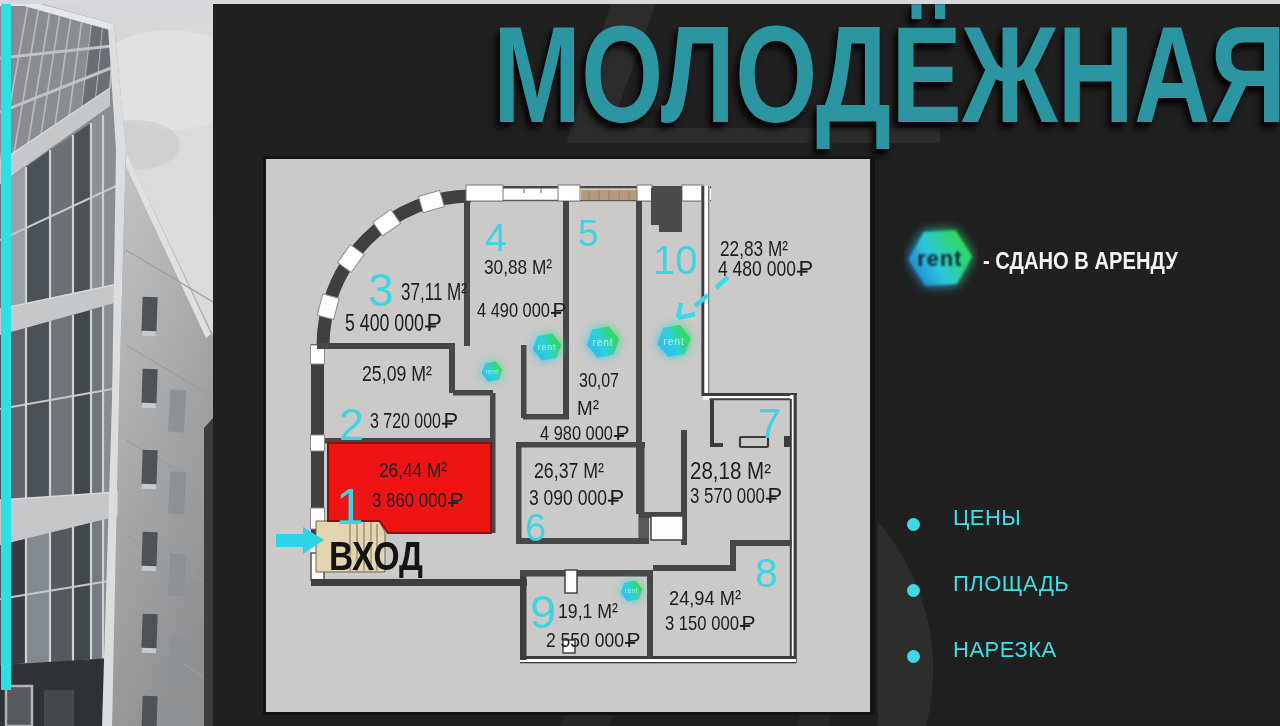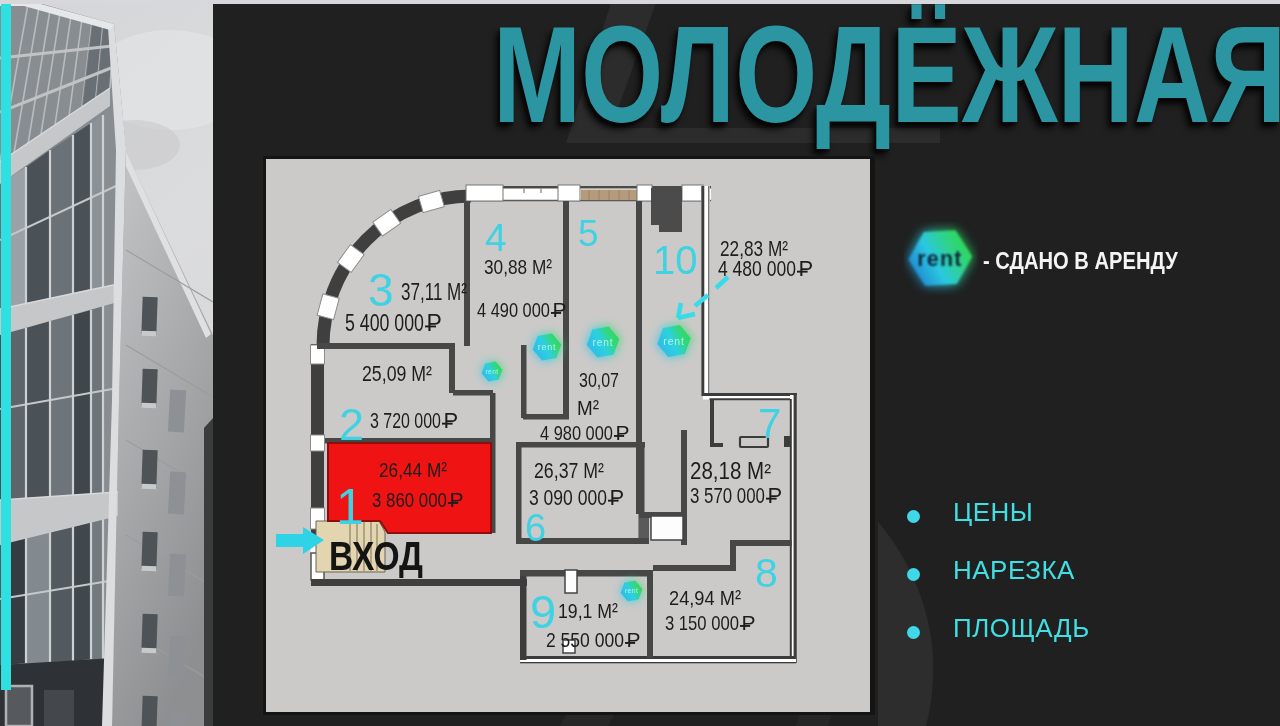--- a/index.html
+++ b/index.html
@@ -12,22 +12,22 @@
           color:#2b96a2; white-space:nowrap; line-height:1; letter-spacing:0px;
           transform:scaleX(0.772); transform-origin:0 0;
           text-shadow:-5px 6px 7px rgba(5,5,5,0.95), -2px 3px 3px rgba(10,10,10,0.8); }
  #plan { position:absolute; left:263px; top:156px; z-index:4; }
  .pt { fill:#1d1d1d; }
  #legend { position:absolute; left:983px; top:247px; z-index:4; color:#f4f4f4;
            font-size:24px; font-weight:bold; white-space:nowrap;
            transform:scaleX(0.84); transform-origin:0 0; letter-spacing:0px; }
  #biglogo { position:absolute; left:904px; top:221px; z-index:4; filter:blur(1px); }
  ul#feat { position:absolute; left:899px; top:497px; z-index:4; list-style:none; margin:0; padding:0; }
- ul#feat li { position:relative; padding-left:54px; height:58px; font-size:26px;
-              color:#40dfe4; letter-spacing:0.5px; }
+ ul#feat li { position:relative; padding-left:54px; height:58px; font-size:22px;
+              color:#40dfe4; letter-spacing:0.5px;margin-top:8px; }
  ul#feat li::before { content:""; position:absolute; left:8px; top:13px; width:13px; height:13px;
                       border-radius:50%; background:#3fd8e8; }
 </style></head>
 <body>
 <div id="topstrip"></div>
 <svg id="wm" width="1280" height="726">
  <path d="M612,0 L657,0 L611,128 L940,128 L940,143 L566,143 Z" fill="#2c2c2c"></path>
  <path d="M878,522 C908,556 932,610 933,660 C934,690 930,710 926,726 L878,726 Z" fill="#2d2d2d"></path>
  <path d="M567,713 L615,713 L608,726 L560,726 Z" fill="#272727"></path>
  <path d="M800,713 L832,713 L828,726 L796,726 Z" fill="#262626"></path>
@@ -352,15 +352,15 @@
  </defs>
  <g>
   <polygon points="68.3,35.4 52.8,63.1 21.2,64.7 4.4,38.6 19.9,10.9 51.5,9.3" fill="url(#hexg2)" filter="url(#glow2)"></polygon>
   <polygon points="68.3,35.4 52.8,63.1 21.2,64.7 4.4,38.6 19.9,10.9 51.5,9.3" fill="url(#hexg2)"></polygon>
   <text x="36" y="45" font-family="Liberation Sans, sans-serif" font-size="21.5" font-weight="bold" fill="#10273c" text-anchor="middle" letter-spacing="1.2">rent</text>
  </g>
 </svg>
 <div id="legend">- СДАНО В АРЕНДУ</div>
 <ul id="feat">
  <li>ЦЕНЫ</li>
+ <li>ПЛОЩАДЬ</li>
  <li>НАРЕЗКА</li>
- <li>ПЛОЩАДЬ</li>
 </ul>
 
 </body></html>

